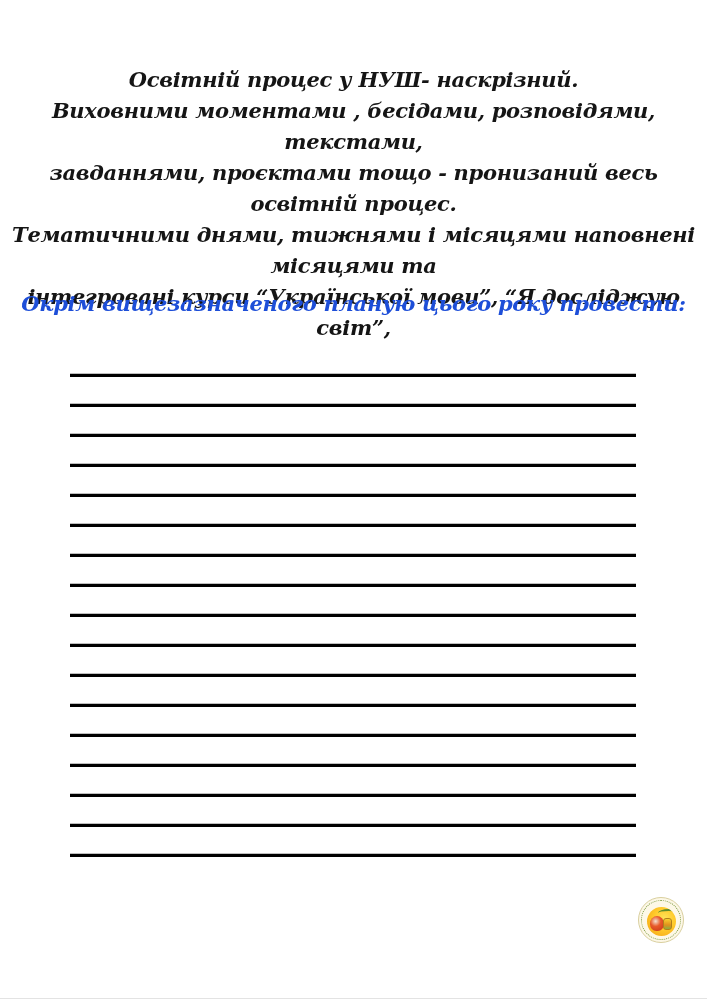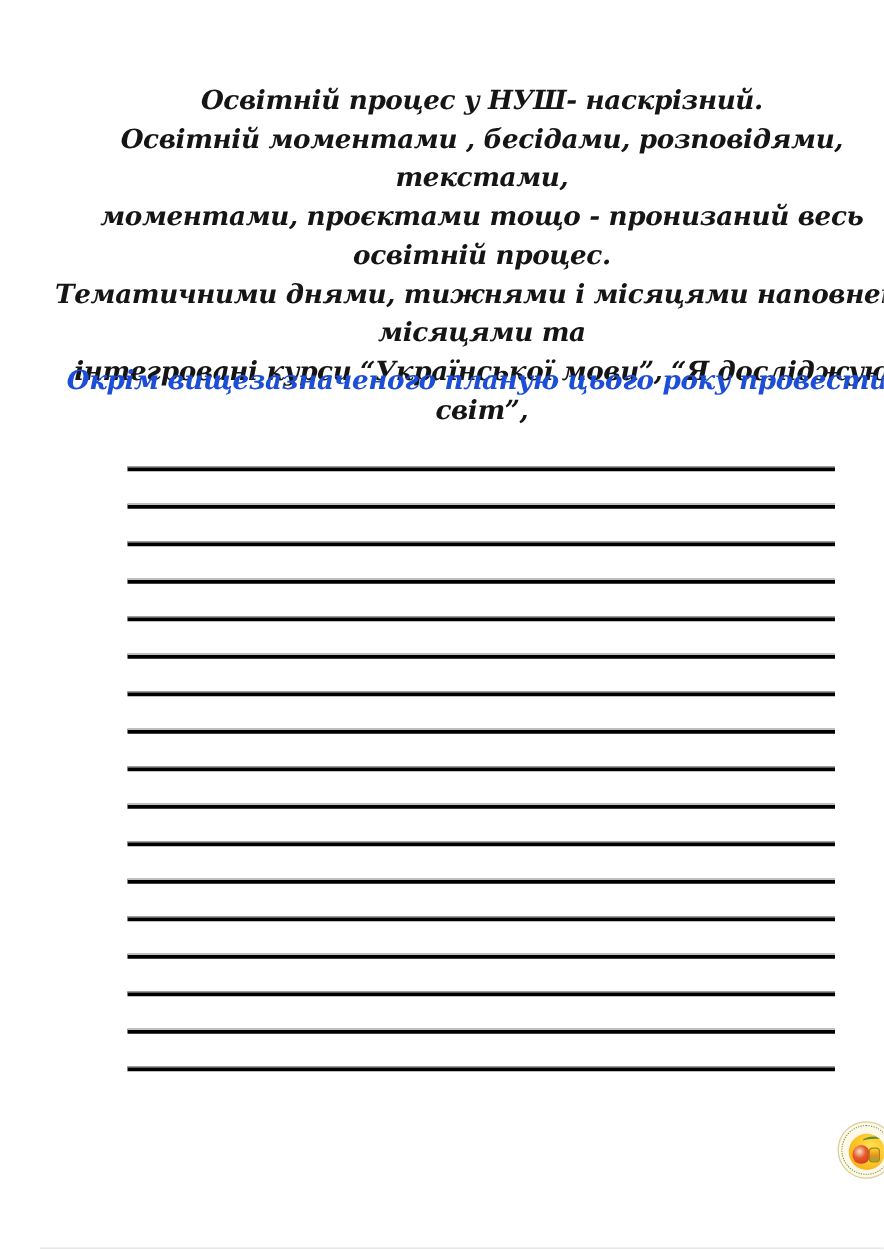--- a/index.html
+++ b/index.html
@@ -11,21 +11,20 @@
     width: 707px;
     height: 1000px;
     position: relative;
     overflow: hidden;
     font-family: "DejaVu Serif", serif;
   }
   .page {
     position: absolute;
     inset: 0;
     background: #ffffff;
-    margin-left: 32px;
   }
   
   .heading-block {
     position: absolute;
     top: 64px;
     left: 0;
     width: 707px;
     text-align: center;
     font-style: italic;
     font-weight: bold;
@@ -129,22 +128,22 @@
     background: #e3e3e3;
   }
 </style>
 </head>
 <body>
 
 <div class="page">
 
   <div class="heading-block">
     <div>Освітній процес у НУШ- наскрізний.</div>
-    <div>Освітній моментами , бесідами, розповідями, текстами,</div>
-    <div>моментами, проєктами тощо - пронизаний весь освітній процес.</div>
+    <div>Виховними моментами , бесідами, розповідями, текстами,</div>
+    <div>завданнями, проєктами тощо - пронизаний весь освітній процес.</div>
     <div>Тематичними днями, тижнями і місяцями наповнені місяцями та</div>
     <div>інтегровані курси “Української мови”, “Я досліджую світ”,</div>
   </div>
 
   <div class="prompt-line">Окрім вищезазначеного планую цього року провести:</div>
 
   <div class="writing-lines">
       <div class="rule"></div>
       <div class="rule"></div>
       <div class="rule"></div>

